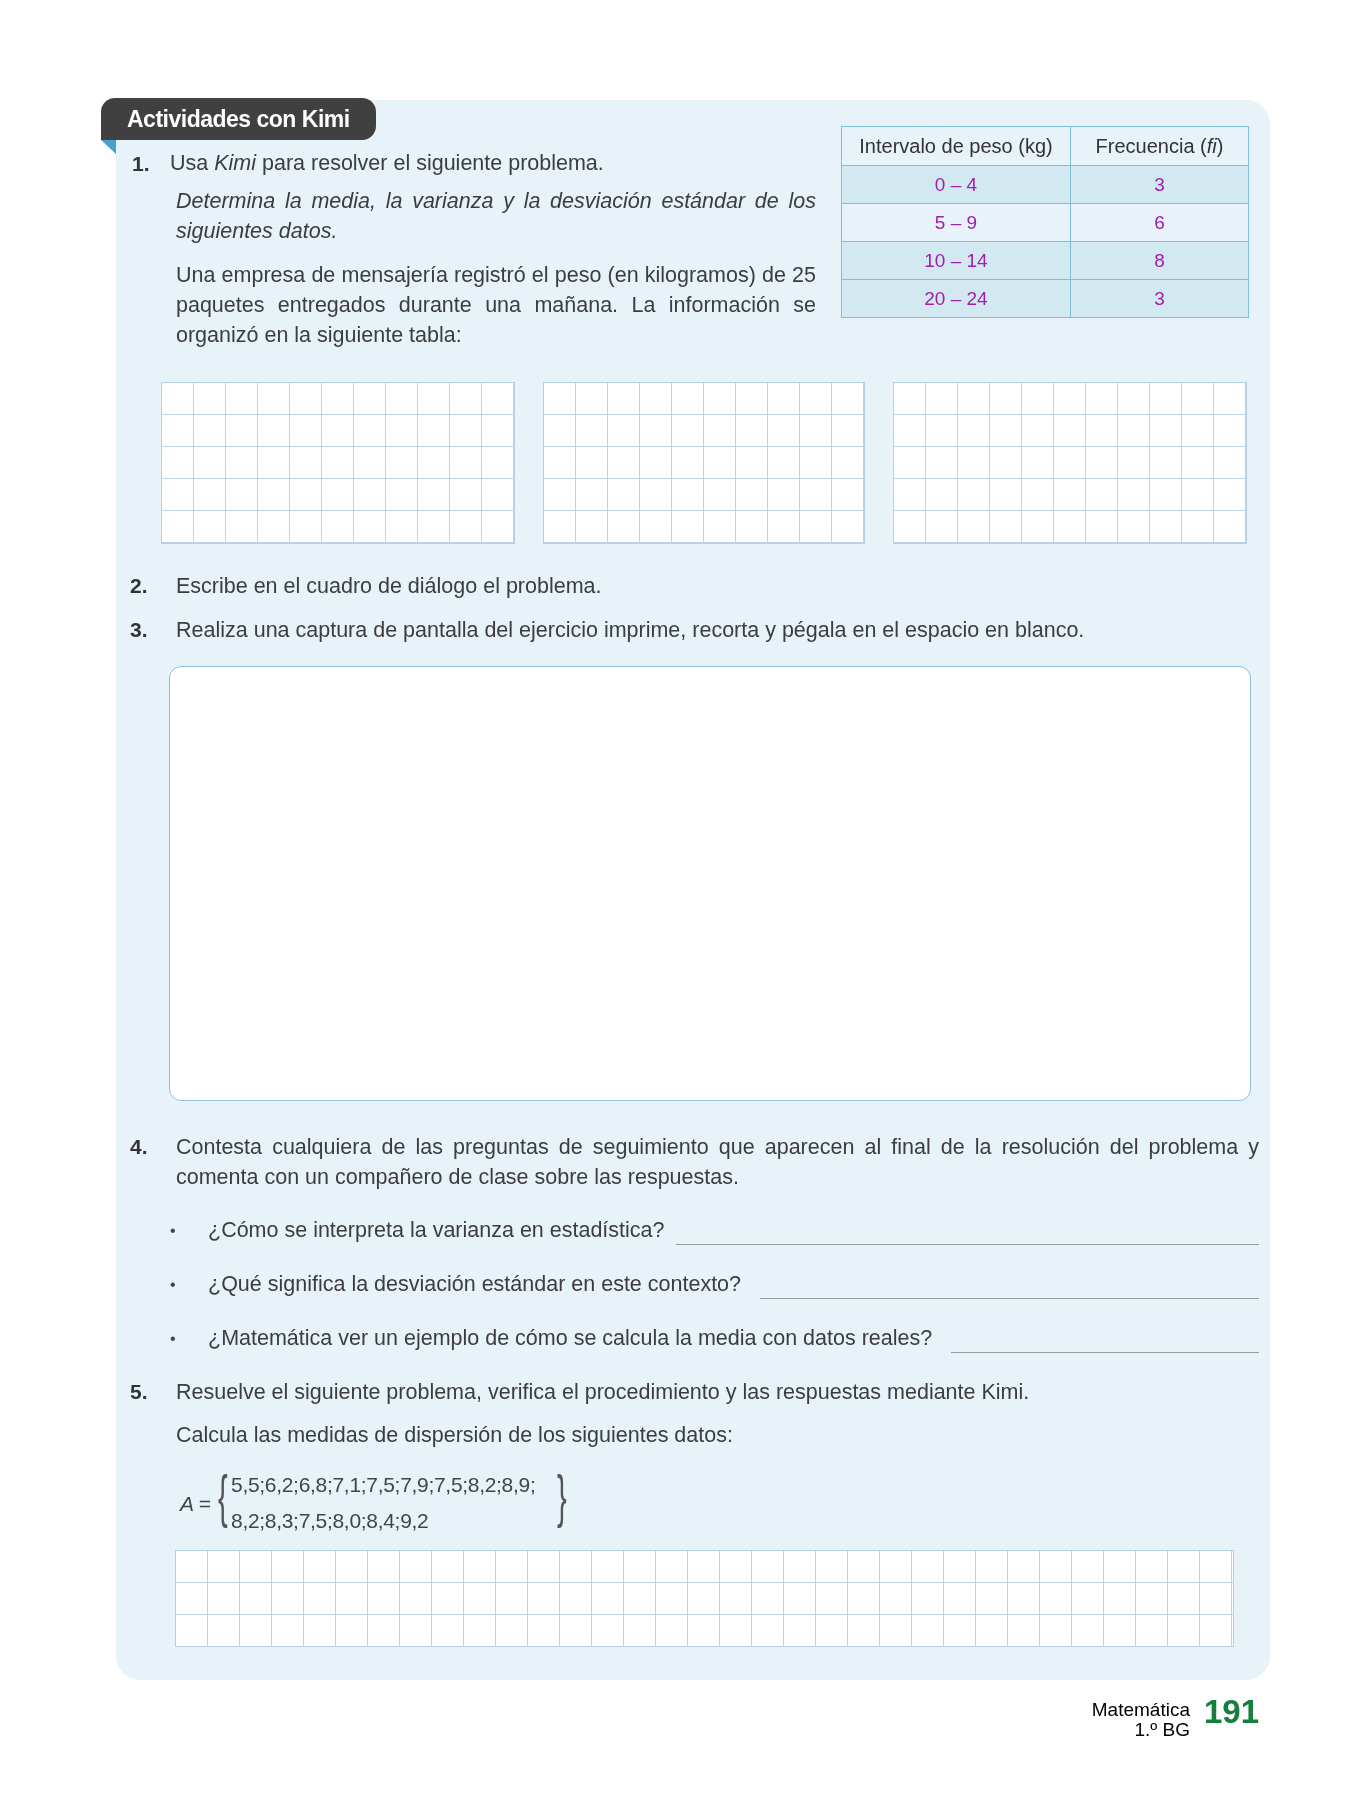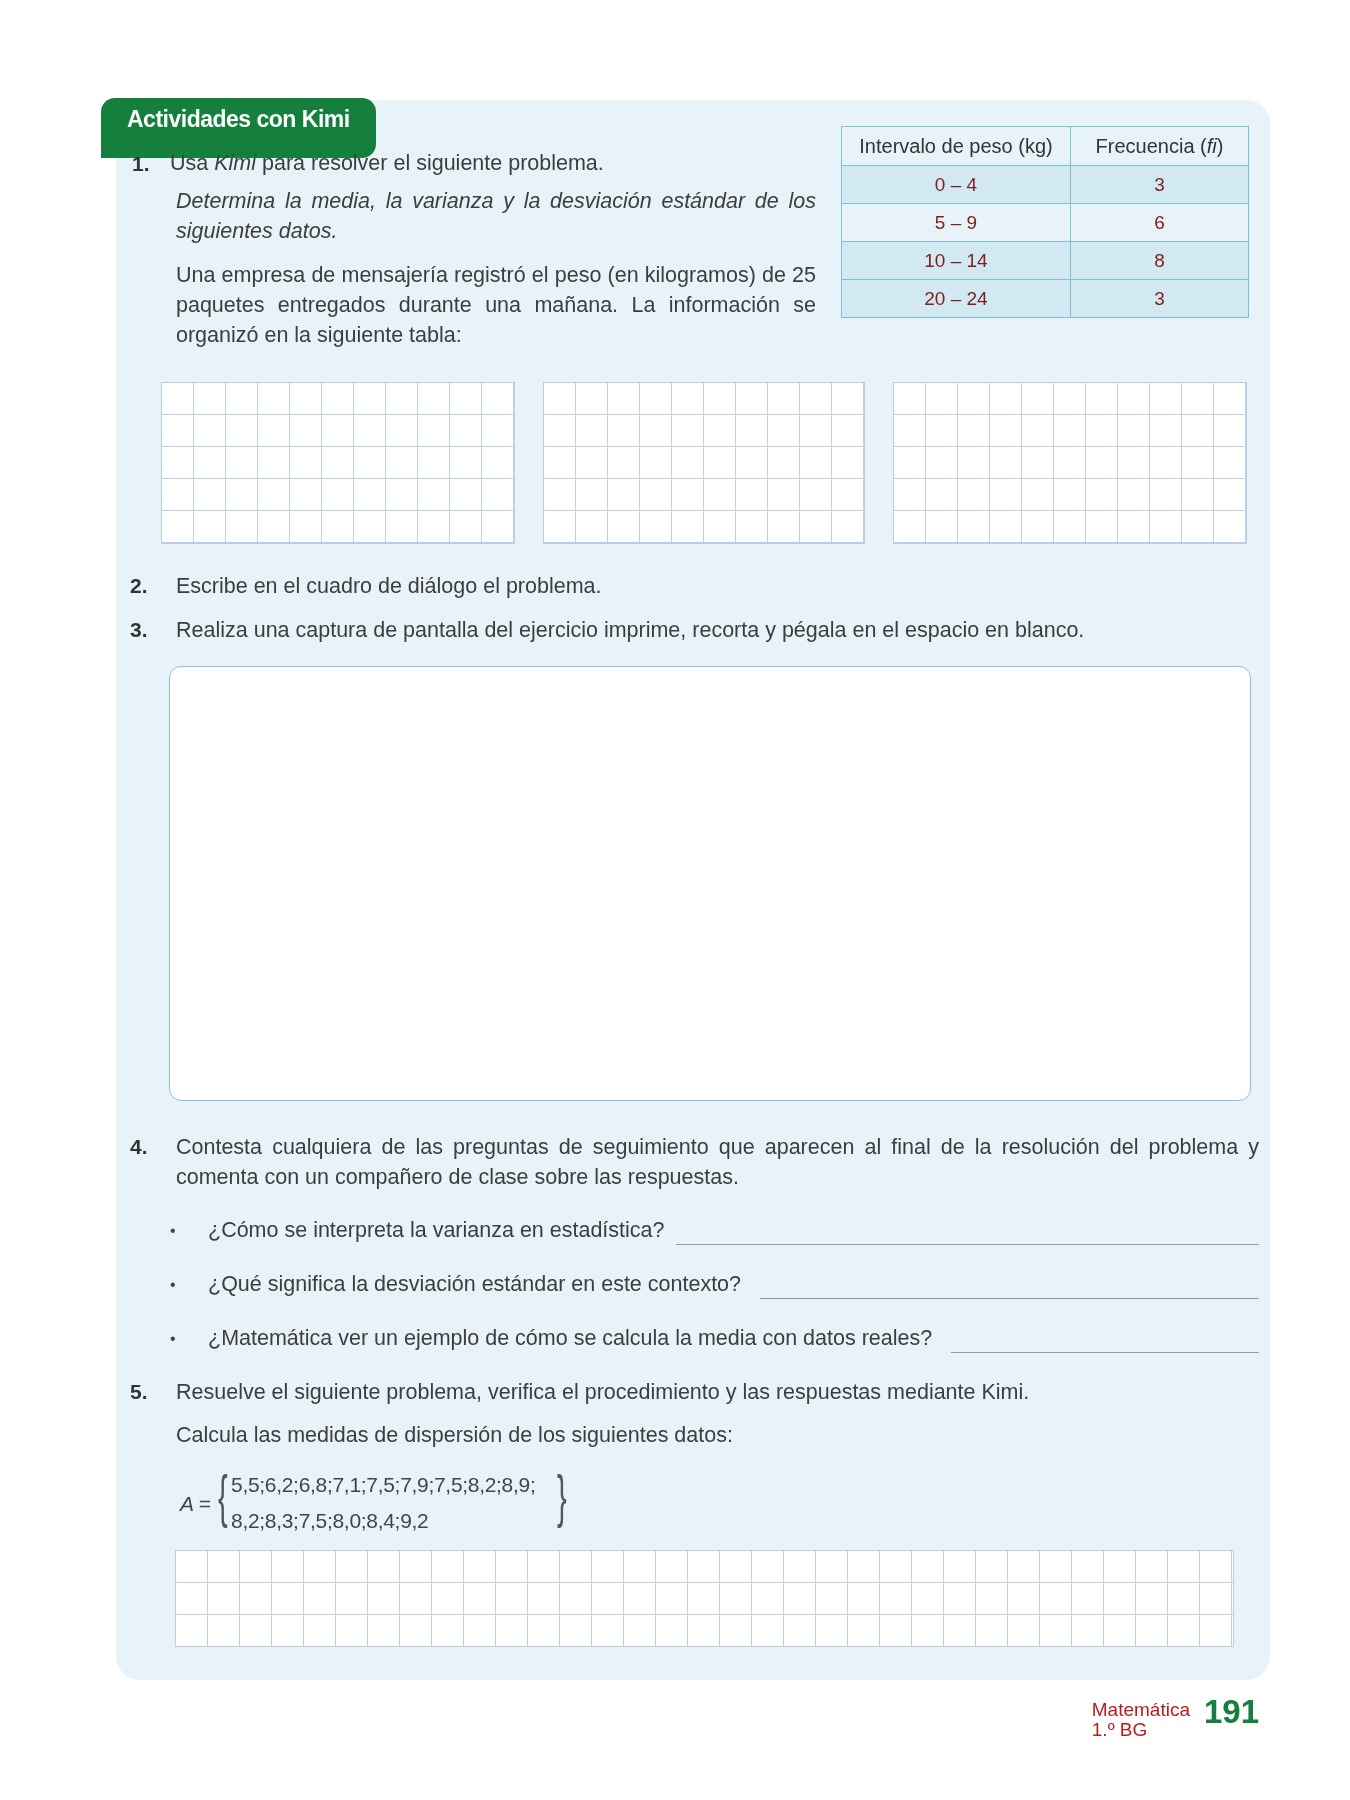--- a/index.html
+++ b/index.html
@@ -1,37 +1,37 @@
 <!DOCTYPE html>
 <html><head>
 <meta charset="utf-8">
 <style>
   html,body{margin:0;padding:0;background:#fff;}
   body{width:1350px;height:1800px;position:relative;font-family:"Liberation Sans",sans-serif;color:#3a3a3a;overflow:hidden;}
   .panel{position:absolute;left:116px;top:100px;width:1154px;height:1580px;background:#e7f2f9;border-radius:0 24px 24px 24px;}
-  .tab{position:absolute;left:101px;top:98px;height:60px;padding:0 26px 0 26px;background:#15803d;border-radius:14px 14px 14px 0;color:#fff;font-weight:bold;font-size:23px;line-height:42px;letter-spacing:-0.5px;}
+  .tab{position:absolute;left:101px;top:98px;height:42px;padding:0 26px 0 26px;background:#404040;border-radius:14px 14px 14px 0;color:#fff;font-weight:bold;font-size:23px;line-height:42px;letter-spacing:-0.5px;}
   .fold{position:absolute;left:101px;top:140px;width:0;height:0;border-top:14px solid #4a9fcf;border-left:15px solid transparent;}
   .num{position:absolute;font-weight:bold;font-size:21px;color:#333;}
   .txt{position:absolute;font-size:21.5px;line-height:30px;color:#3d3d3d;}
   .just{text-align:justify;text-align-last:left;}
   table.freq{position:absolute;left:841px;top:126px;width:408px;border-collapse:collapse;font-size:19px;}
   table.freq th,table.freq td{border:1.5px solid #7fbfd8;height:37px;text-align:center;font-weight:normal;padding:0;margin-top:32px;}
   table.freq th{color:#333;font-size:20px;height:38px;}
-  table.freq td{color:#7f1d1d;}
+  table.freq td{color:#a21caf;}
   table.freq tr.shade td{background:#d3e9f1;}
   table.freq tr.light td{background:#e7f2f9;text-align:center;}
   .grid{position:absolute;background-color:#fff;border:1.5px solid #b7cfe6;box-sizing:border-box;
         background-image:linear-gradient(to right,#bcd2e8 1.5px,transparent 1.5px),linear-gradient(to bottom,#bcd2e8 1.5px,transparent 1.5px);
         background-size:32px 32px;background-position:-1px -1px;}
   .pastebox{position:absolute;left:169px;top:666px;width:1082px;height:435px;background:#fff;border:1.5px solid #8ac3df;border-radius:12px;box-sizing:border-box;}
   .bullet{position:absolute;font-size:16px;color:#444;}
   .line{position:absolute;border-bottom:1.5px solid #9a9a9a;height:0;}
   .math{position:absolute;font-size:21px;color:#444;line-height:30px;letter-spacing:-0.3px;}
   .brace{position:absolute;font-size:58px;font-weight:100;color:#555;line-height:58px;transform:scaleX(0.5);transform-origin:left top;}
-  .footer-subject{position:absolute;right:160px;top:1700px;font-size:19px;color:#b91c1c;text-align:left;line-height:20px;}
+  .footer-subject{position:absolute;right:160px;top:1700px;font-size:19px;color:#000000;text-align:right;line-height:20px;}
   .footer-page{position:absolute;left:1204px;top:1693px;font-size:33px;font-weight:bold;color:#15803d;}
 </style>
 </head>
 <body>
 
 <div class="panel"></div>
 <div class="fold"></div>
 <div class="tab"><span>Actividades con Kimi</span></div>
 
 <div class="num" style="left:132px;top:152px;">1.</div>

